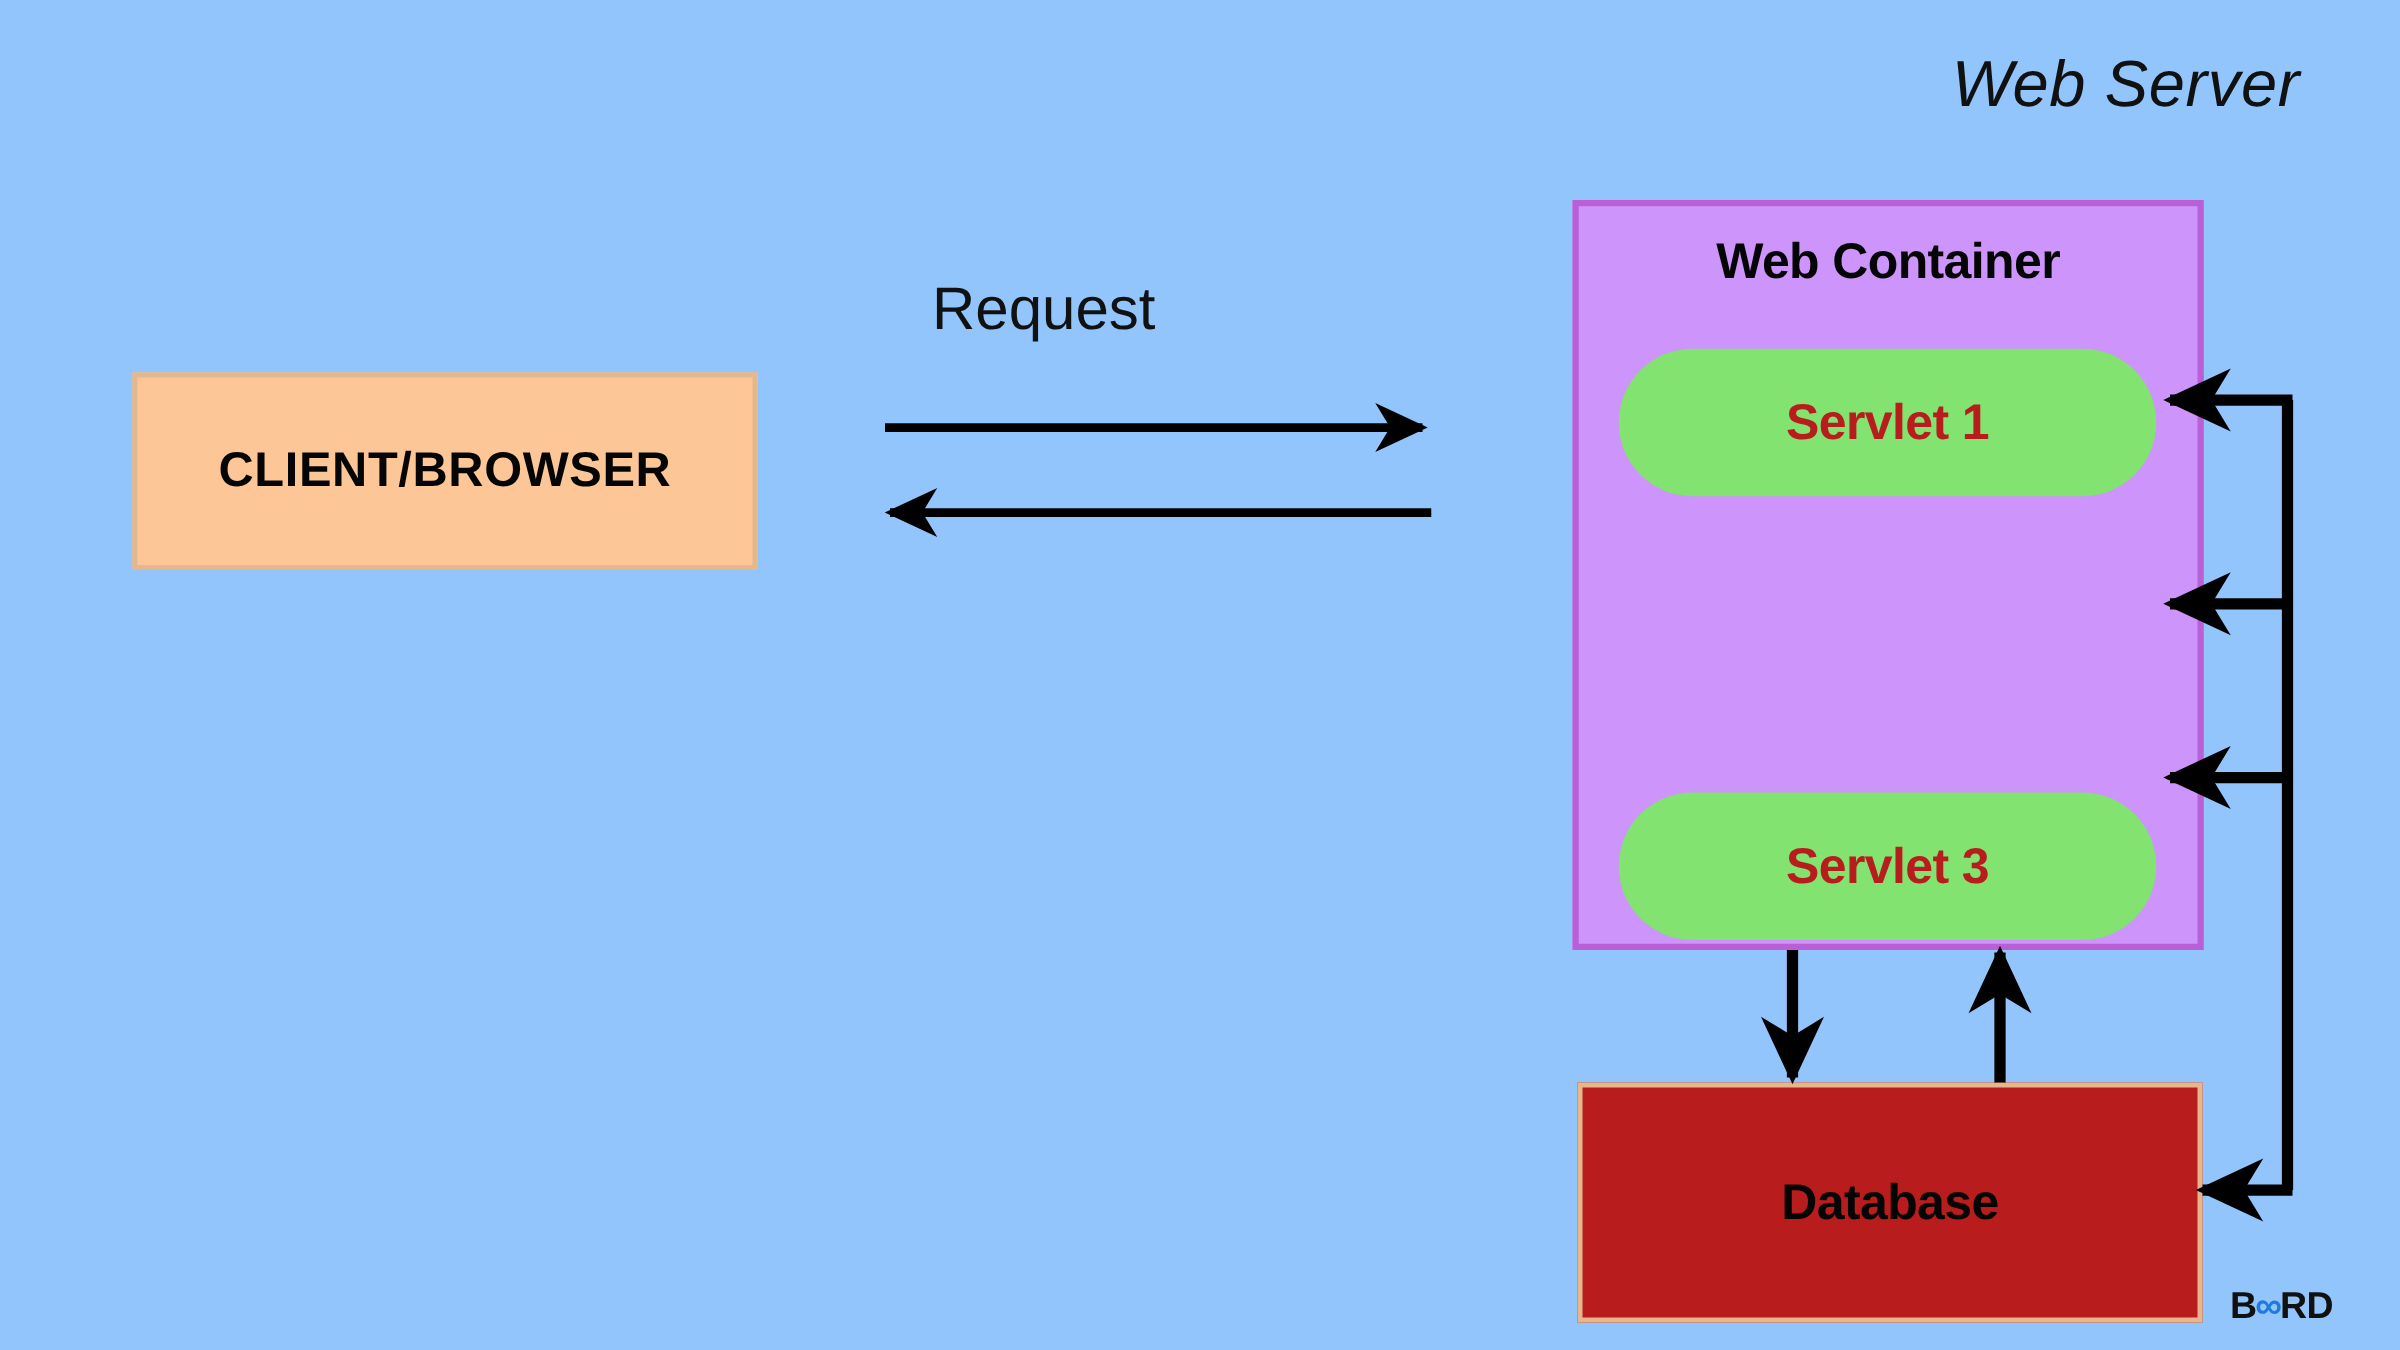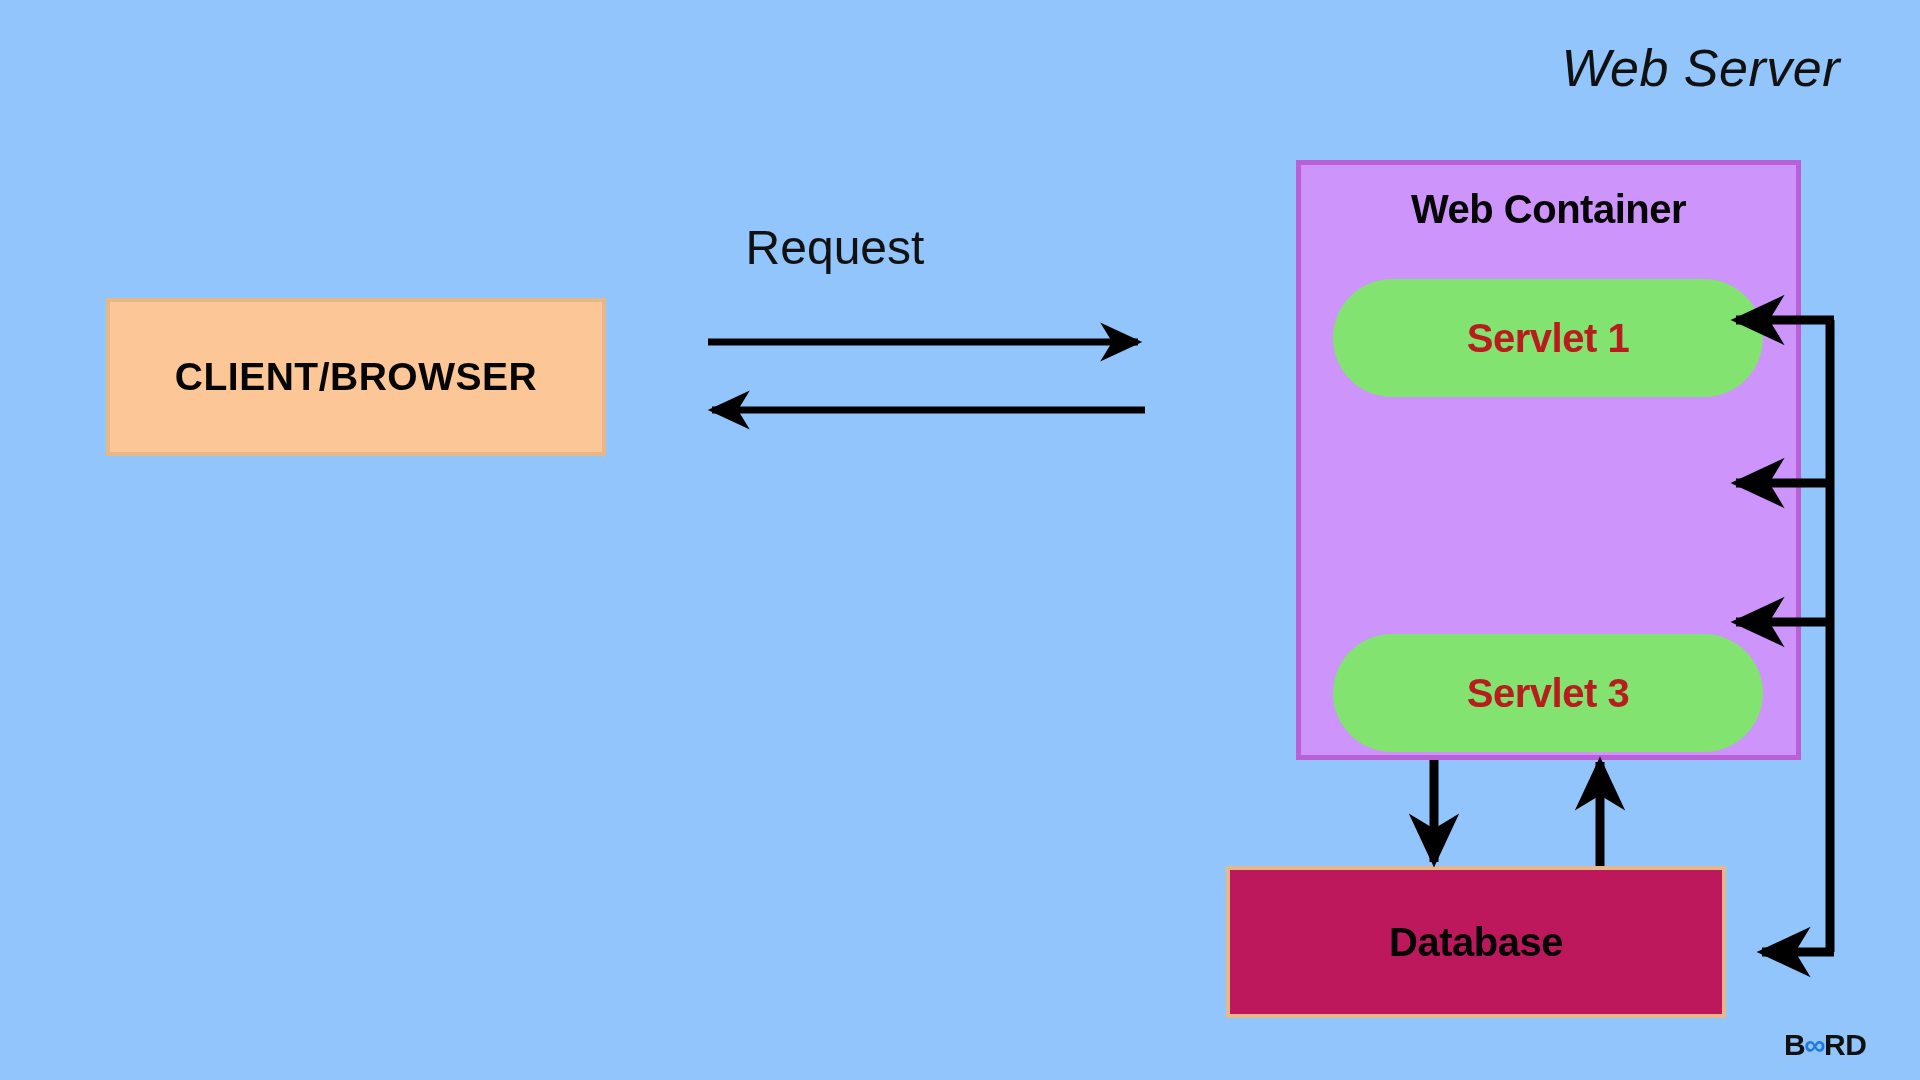--- a/index.html
+++ b/index.html
@@ -37,21 +37,20 @@
   
   #web-container {
     position: absolute;
     left: 1258px;
     top: 160px;
     width: 505px;
     height: 600px;
     box-sizing: border-box;
     background: #cd94fb;
     border: 5px solid #bb5fd6;
-    margin-left: 38px;
   }
   #web-container-title {
     position: absolute;
     left: 0;
     top: 22px;
     width: 100%;
     text-align: center;
     font-size: 40px;
     font-weight: 700;
     color: #050505;
@@ -96,26 +95,26 @@
     font-weight: 700;
     color: #050505;
     letter-spacing: 0.5px;
     white-space: nowrap;
     margin-left: 11px;
   }
 
   
   #database-box {
     position: absolute;
-    left: 1226px;
+    left: 1262px;
     top: 866px;
     width: 500px;
-    height: 152px;
+    height: 192px;
     box-sizing: border-box;
-    background: #be185d;
+    background: #b91c1c;
     border: 4px solid #e7b78c;
     display: flex;
     align-items: center;
     justify-content: center;
     font-size: 40px;
     font-weight: 700;
     color: #050505;
     letter-spacing: -0.5px;
     white-space: nowrap;
   }

